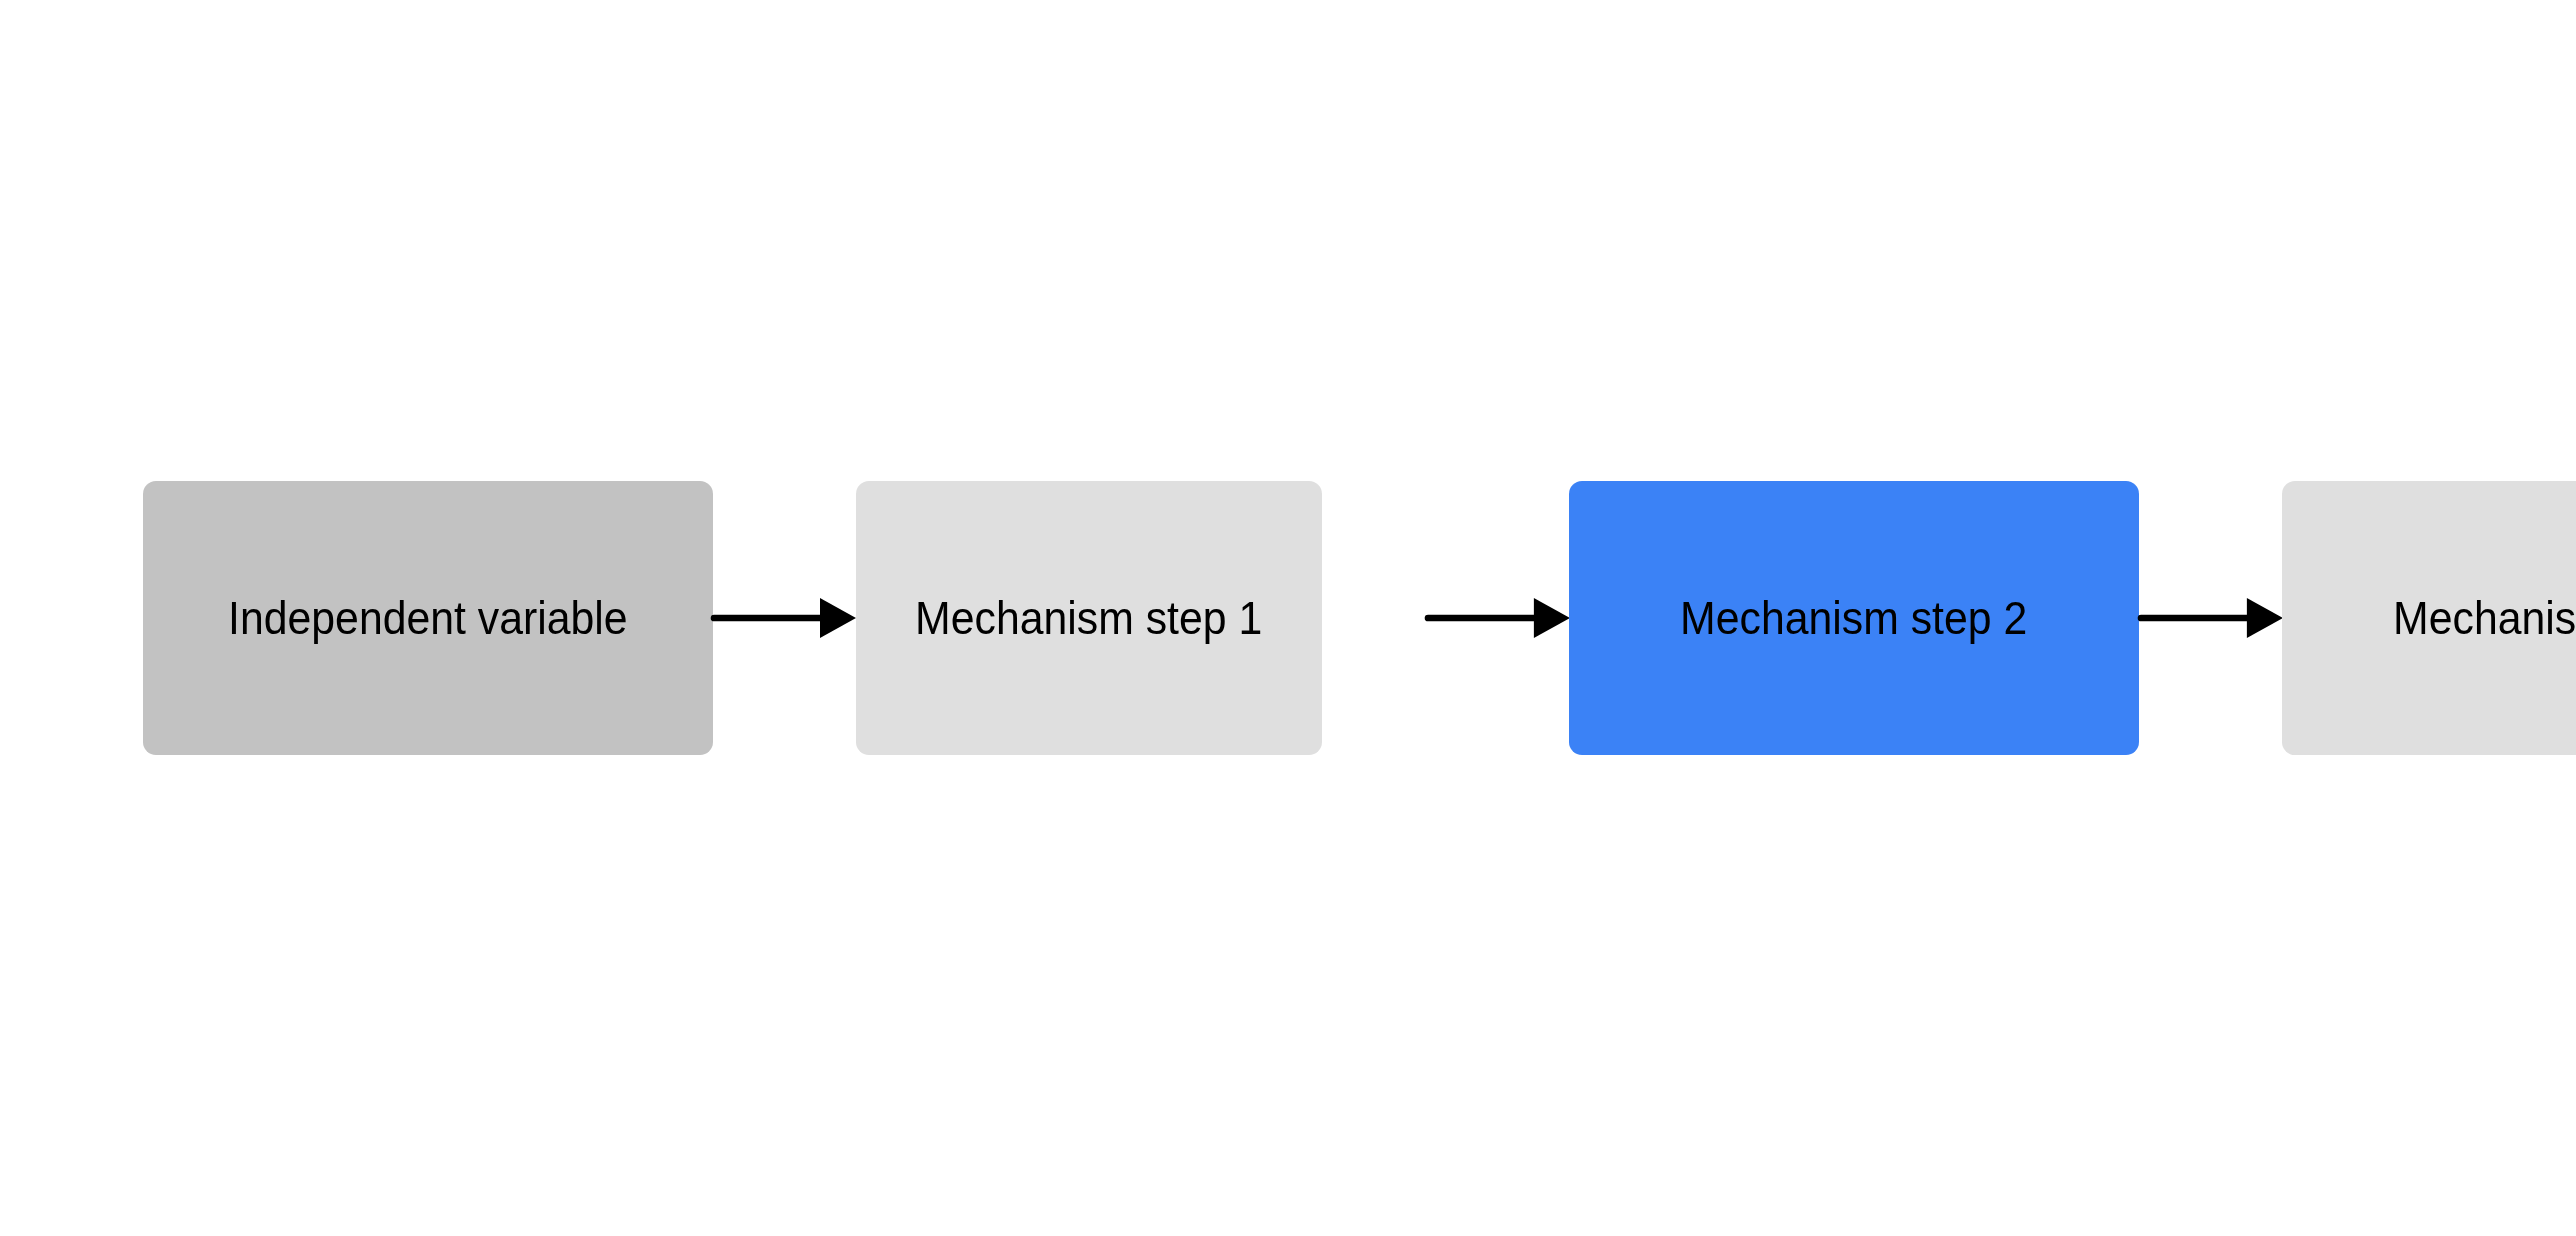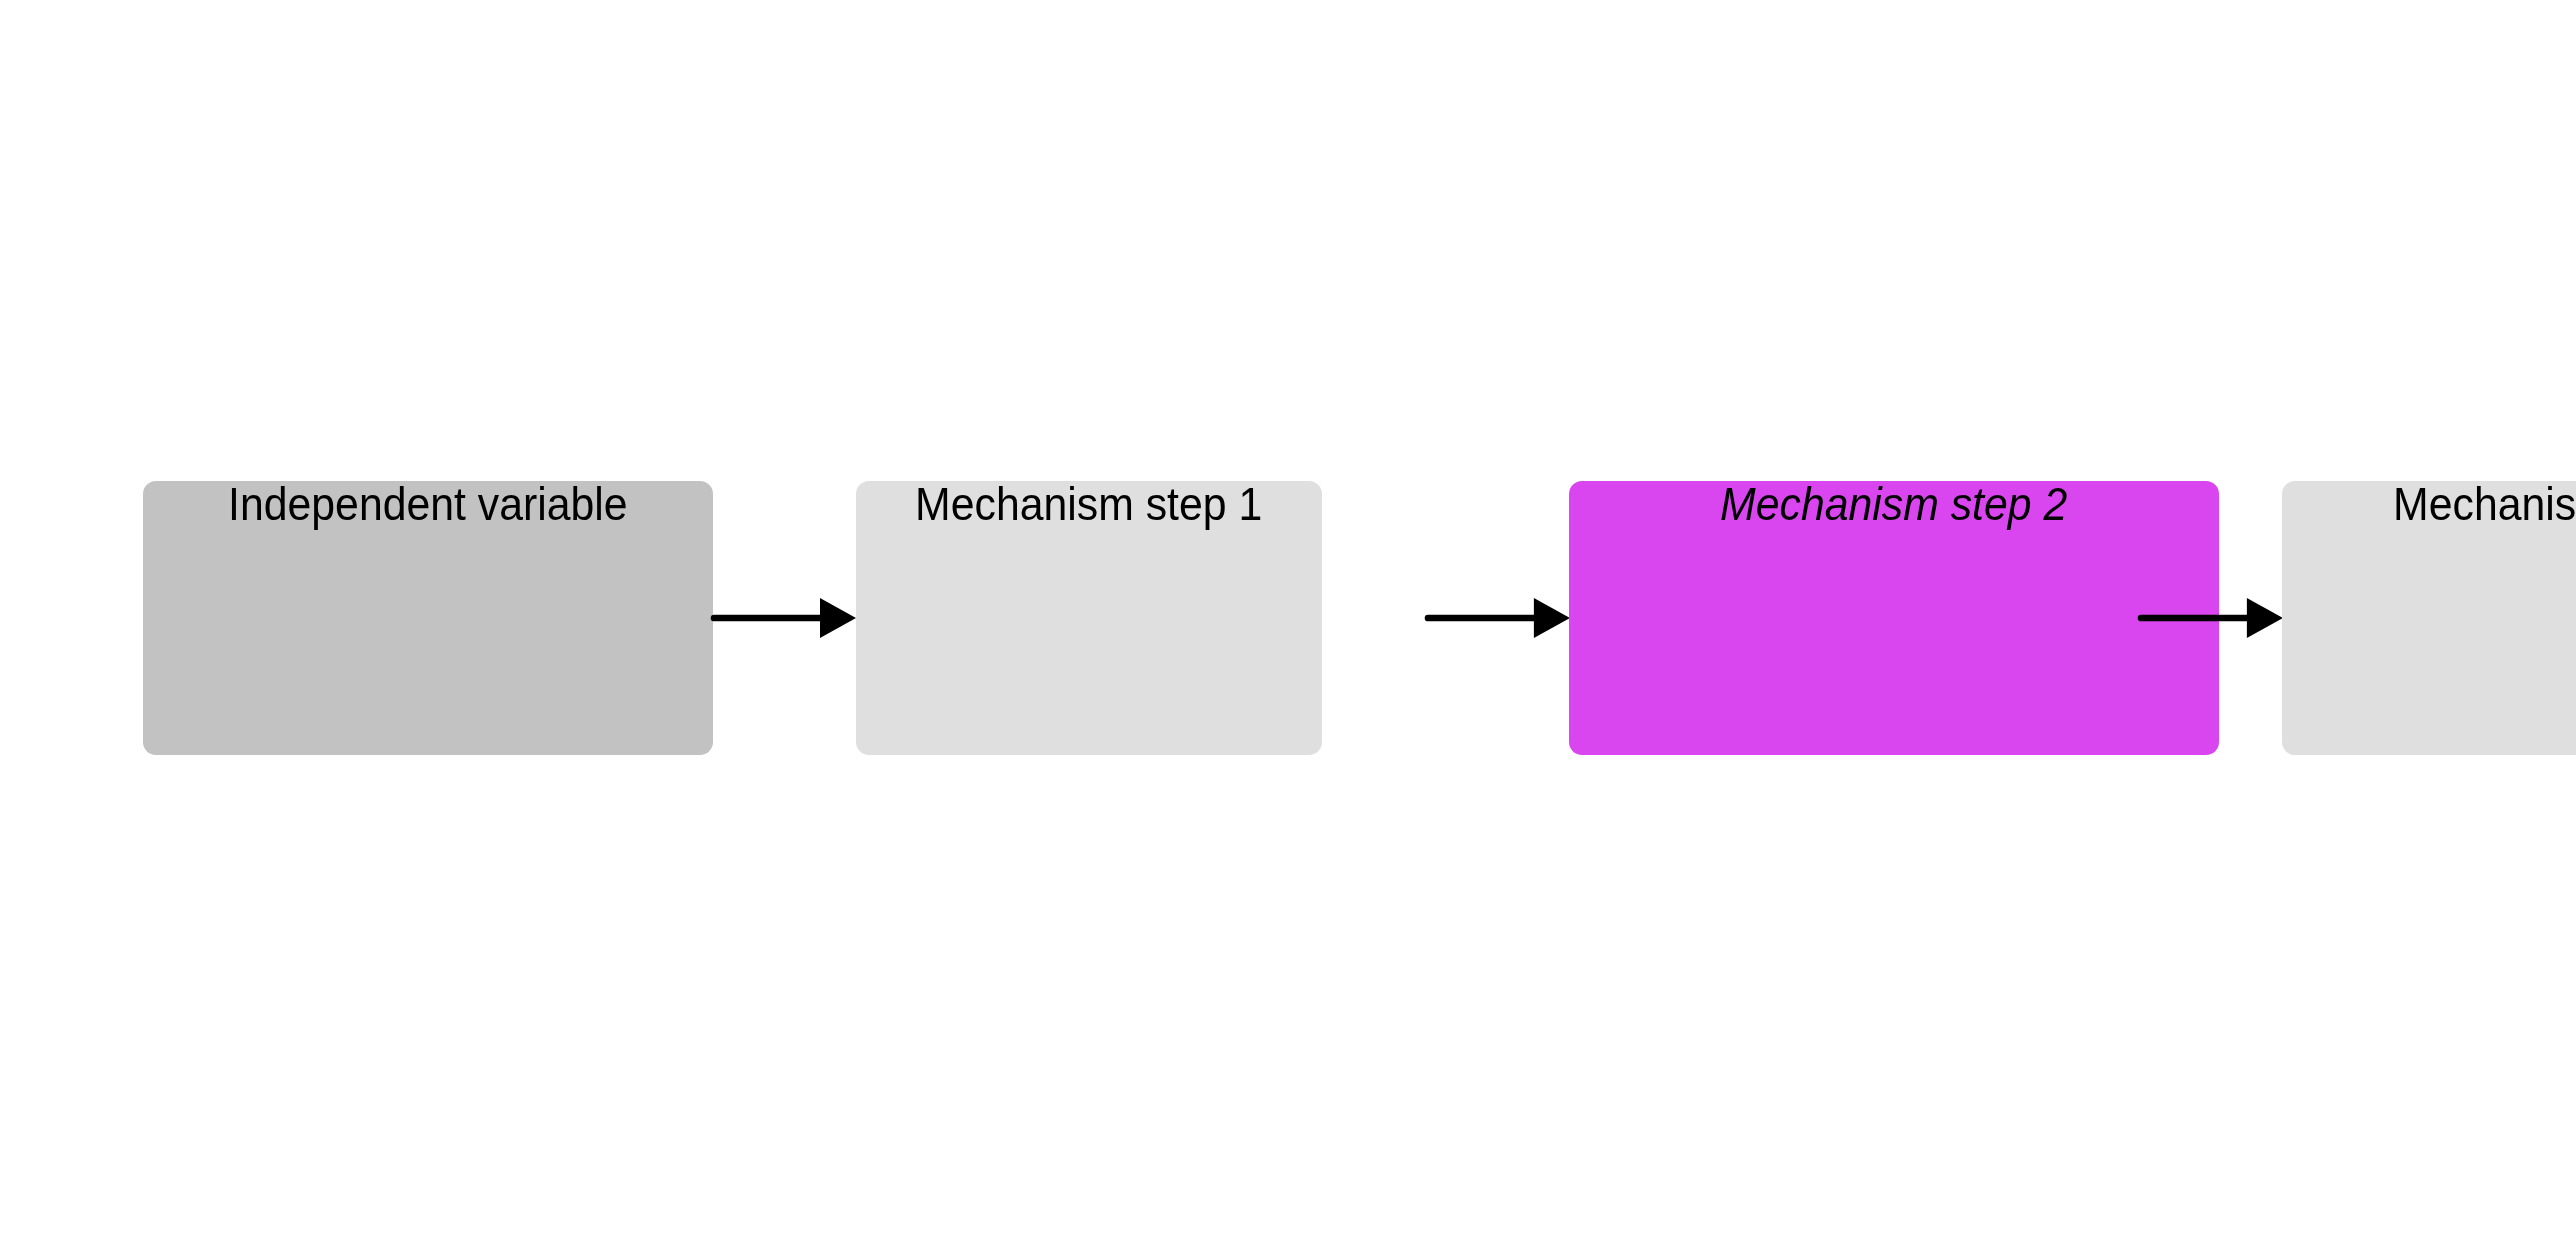--- a/index.html
+++ b/index.html
@@ -28,21 +28,21 @@
     width: 3709px;
     height: 274px;
   }
 
   .node-box {
     position: absolute;
     top: 0;
     height: 274px;
     border-radius: 13px;
     display: flex;
-    align-items: flex-start;
+    align-items: center;
     justify-content: center;
     box-sizing: border-box;
   }
 
   .node-label {
     font-size: 46px;
     line-height: 1;
     color: #000000;
     text-align: center;
     white-space: nowrap;
@@ -86,21 +86,21 @@
       <span class="node-label">Mechanism step 1</span>
     </div>
 
     <div class="edge-arrow" style="left:1427px; width:143px;">
       <svg viewBox="0 0 277 532" preserveAspectRatio="none">
         <line x1="2" y1="266" x2="211" y2="266" stroke="#000000" stroke-width="13" stroke-linecap="round"></line>
         <polygon points="207,227 277,266 207,305" fill="#000000"></polygon>
       </svg>
     </div>
 
-    <div class="node-box" style="left:1569px; width:650px; background:#d946ef;font-style:italic;">
+    <div class="node-box" style="left:1569px; width:570px; background:#3b82f6;">
       <span class="node-label">Mechanism step 2</span>
     </div>
 
     <div class="edge-arrow" style="left:2140px; width:143px;">
       <svg viewBox="0 0 277 532" preserveAspectRatio="none">
         <line x1="2" y1="266" x2="211" y2="266" stroke="#000000" stroke-width="13" stroke-linecap="round"></line>
         <polygon points="207,227 277,266 207,305" fill="#000000"></polygon>
       </svg>
     </div>
 

